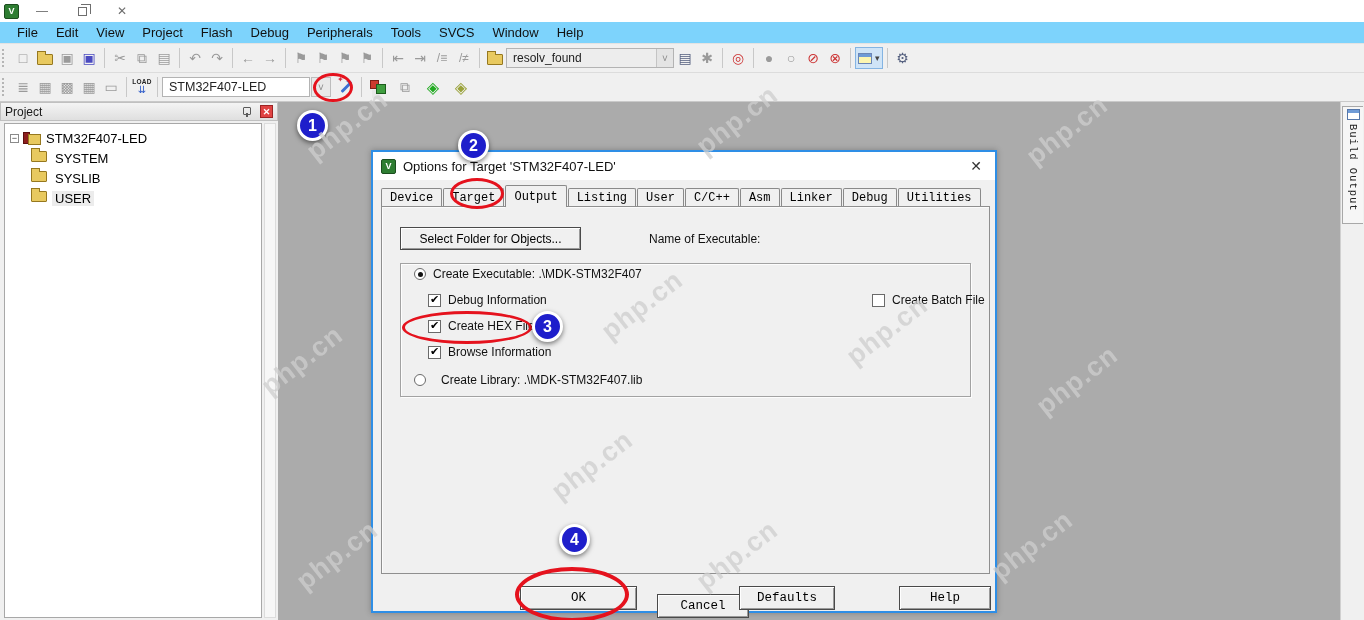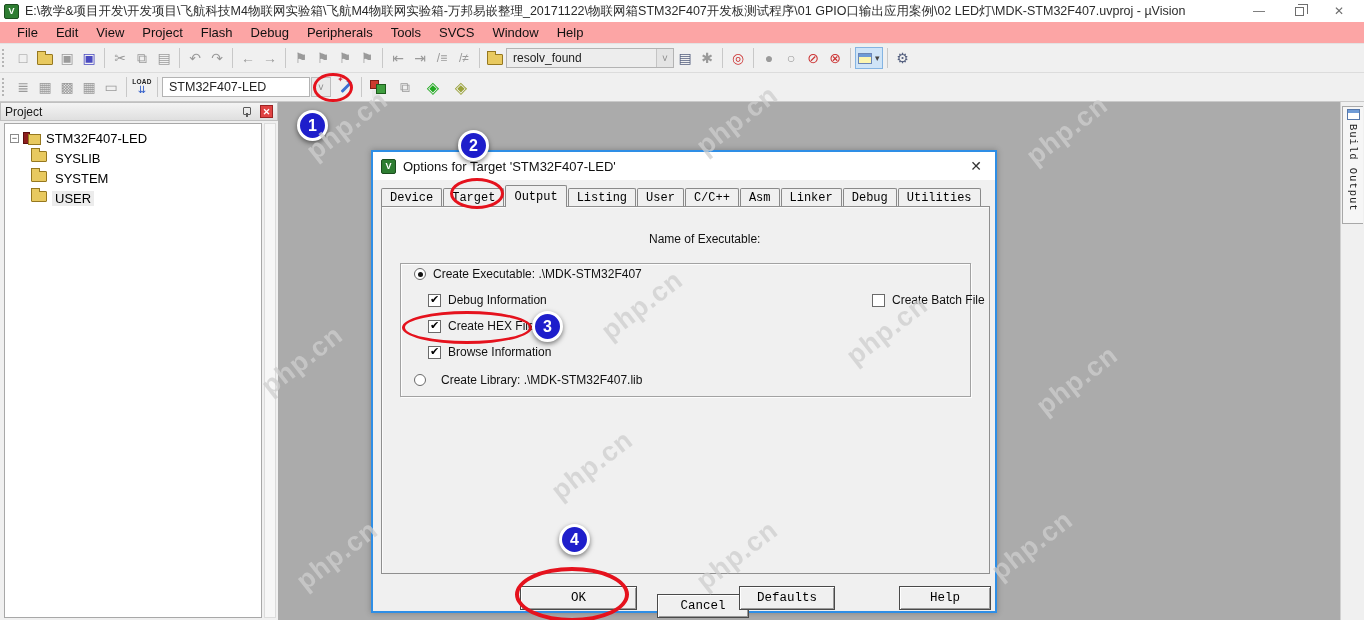--- a/index.html
+++ b/index.html
@@ -10,21 +10,21 @@
   
   .titlebar { position:absolute; left:0; top:0; width:1364px; height:22px; background:#fff; display:flex; align-items:center; padding:0 4px; }
   .app-logo { width:15px; height:15px; background:#2e7d32; border:1px solid #1b4d1e; border-radius:2px; color:#fff; font-size:9px; font-weight:bold; display:flex; align-items:center; justify-content:center; margin-right:6px; }
   .title-text { font-size:12.5px; color:#2b2b2b; white-space:nowrap; overflow:hidden; flex:1; }
   .win-controls { display:flex; gap:26px; margin-right:14px; margin-left:10px; }
   .win-btn { width:14px; height:14px; display:flex; align-items:center; justify-content:center; color:#6e6e6e; font-size:12px; cursor:default; }
   .restore-glyph { width:9px; height:9px; border:1px solid #6e6e6e; position:relative; background:#fff; }
   .restore-glyph::before { content:""; position:absolute; left:2px; top:-4px; width:9px; height:9px; border:1px solid #6e6e6e; border-left:none; border-bottom:none; }
 
   
-  .menubar { position:absolute; left:0; top:22px; width:1364px; height:22px; background:#fca5a5; display:flex; align-items:center; padding-left:8px; border-bottom:1px solid #e3e3e3; }
+  .menubar { position:absolute; left:0; top:22px; width:1364px; height:22px; background:#7dd3fc; display:flex; align-items:center; padding-left:8px; border-bottom:1px solid #e3e3e3; }
   .menu-item { font-size:13px; padding:2px 9px; color:#111; }
 
   
   .toolbar { position:absolute; left:0; width:1364px; background:#f0f0f0; display:flex; align-items:center; }
   .tb1 { top:44px; height:29px; border-bottom:1px solid #dcdcdc; }
   .tb2 { top:73px; height:29px; border-bottom:1px solid #c9c9c9; }
   .grip { width:7px; height:18px; margin:0 3px 0 2px; border-left:2px dotted #b5b5b5; }
   .tsep { width:1px; height:20px; background:#c8c8c8; margin:0 4px; }
   .tbtn { min-width:22px; height:22px; display:flex; align-items:center; justify-content:center; font-size:14px; color:#7a86b8; }
   .tbtn.gray { color:#9a9a9a; }
@@ -129,21 +129,20 @@
   .wm7{left:1030px;top:365px;} .wm8{left:290px;top:540px;} .wm9{left:690px;top:540px;}
   .wm10{left:985px;top:530px;} .wm11{left:545px;top:450px;}
 </style>
 </head>
 <body>
 
 <div id="screen">
 
   <div class="titlebar">
     <div class="app-logo">V</div>
-    <div class="title-text">E:\教学&amp;项目开发\开发项目\飞航科技M4物联网实验箱\飞航M4物联网实验箱-万邦易嵌整理_20171122\物联网箱STM32F407开发板测试程序\01 GPIO口输出应用案例\02 LED灯\MDK-STM32F407.uvproj - µVision</div>
     <div class="win-controls">
       <div class="win-btn">—</div>
       <div class="win-btn">
           <span class="restore-glyph"></span>
         </div>
       <div class="win-btn">✕</div>
     </div>
   </div>
 
   <div class="menubar">
@@ -253,26 +252,26 @@
     </div>
     <div class="pp-body">
       <div class="tree-row">
         <span class="expander">−</span>
         <span class="ic-target"></span>
         <span class="lbl">STM32F407-LED</span>
       </div>
       <div class="tree-row">
         <span class="tree-indent"></span>
         <span class="ic-folder tree-fold"></span>
-        <span class="lbl">SYSLIB</span>
+        <span class="lbl">SYSTEM</span>
       </div>
       <div class="tree-row">
         <span class="tree-indent"></span>
         <span class="ic-folder tree-fold"></span>
-        <span class="lbl">SYSTEM</span>
+        <span class="lbl">SYSLIB</span>
       </div>
       <div class="tree-row">
         <span class="tree-indent"></span>
         <span class="ic-folder tree-fold"></span>
         <span class="lbl hl">USER</span>
       </div>
     </div>
     <div class="pp-scroll"></div>
   </div>
 
@@ -296,20 +295,21 @@
       <span class="dtab">Listing</span>
       <span class="dtab">User</span>
       <span class="dtab">C/C++</span>
       <span class="dtab">Asm</span>
       <span class="dtab">Linker</span>
       <span class="dtab">Debug</span>
       <span class="dtab">Utilities</span>
     </div>
     <div class="tab-page"></div>
 
+    <button class="dbtn sf-btn">Select Folder for Objects...</button>
     <span class="noe-label">Name of Executable:</span>
 
     <div class="groupbox"></div>
     <div class="opt-row" style="left:41px; top:115px;">
       <span class="rad" data-state="selected">
           <span class="dot"></span>
         </span>
       <span>Create Executable:  .\MDK-STM32F407</span>
     </div>
     <div class="opt-row" style="left:55px; top:141px;">

